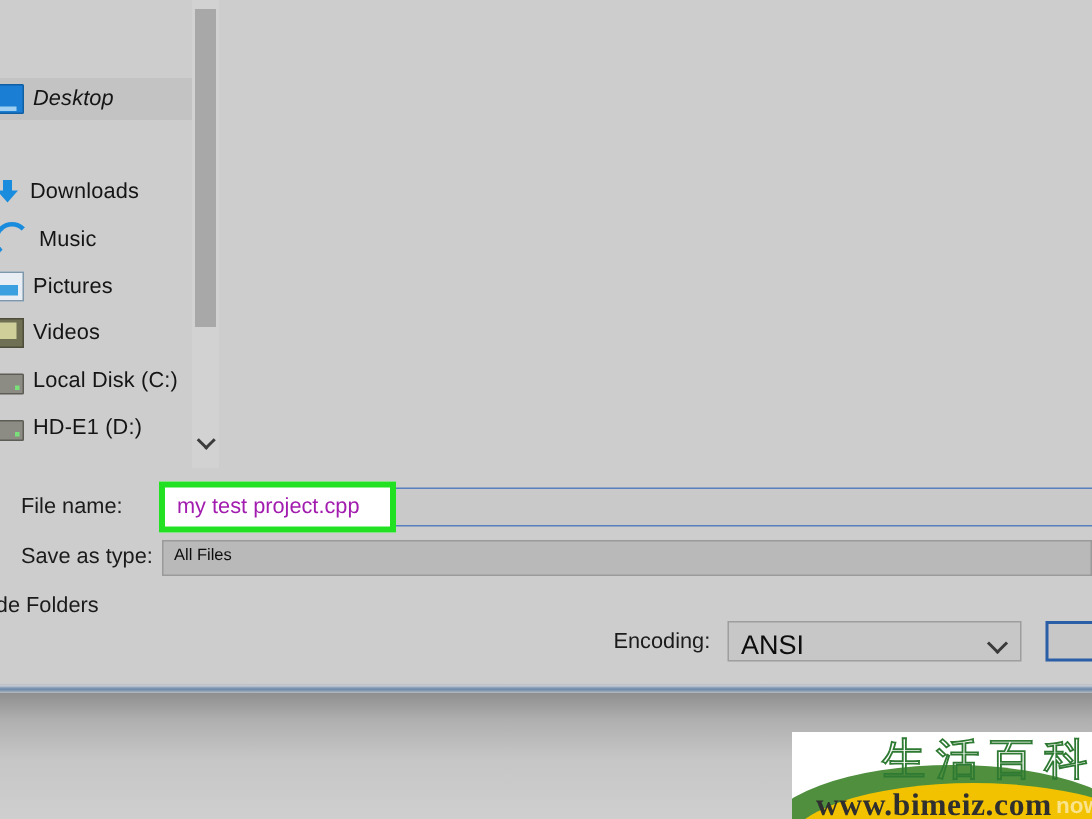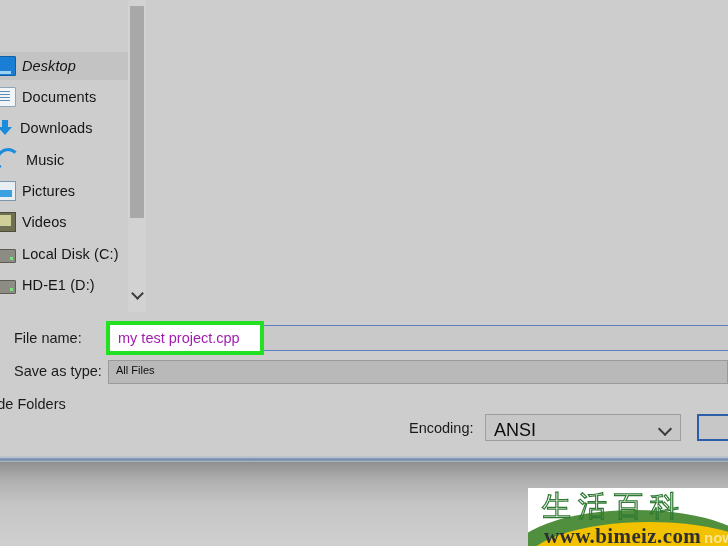--- a/index.html
+++ b/index.html
@@ -128,20 +128,21 @@
   }
   #bottom-strip{
     position:absolute;left:0;top:462px;width:728px;height:84px;
     background:linear-gradient(to bottom,#8f8f8f 0%,#b0b0b0 22%,#c6c6c6 52%,#cfcfcf 100%);
   }
 
   
   #watermark{
     position:absolute;left:528px;top:488px;width:200px;height:58px;overflow:hidden;
     background:#ffffff;
+    text-align:right;
   }
   #wm-swoosh-green{
     position:absolute;left:-18px;bottom:-22px;width:250px;height:58px;
     background:#4f8f3e;border-radius:56% 56% 0 0/90% 90% 0 0;
   }
   #wm-swoosh-yellow{
     position:absolute;left:-4px;bottom:-30px;width:250px;height:54px;
     background:#f2c200;border-radius:58% 58% 0 0/92% 92% 0 0;
   }
   #wm-cn{
@@ -164,24 +165,20 @@
 <body>
 
 <div id="places-pane">
 
 
   <div class="place-row selected" style="top:52px">
     <span class="place-icon ic-desktop"></span>
     <span class="place-label">Desktop</span>
   </div>
 
-  <div class="place-row" style="top:83px">
-    <span class="place-icon ic-doc"></span>
-    <span class="place-label">Documents</span>
-  </div>
 
   <div class="place-row" style="top:114px">
     <span class="place-icon ic-dl"></span>
     <span class="place-label">Downloads</span>
   </div>
 
   <div class="place-row" style="top:146px">
     <span class="place-icon ic-music"></span>
     <span class="place-label">Music</span>
   </div>

